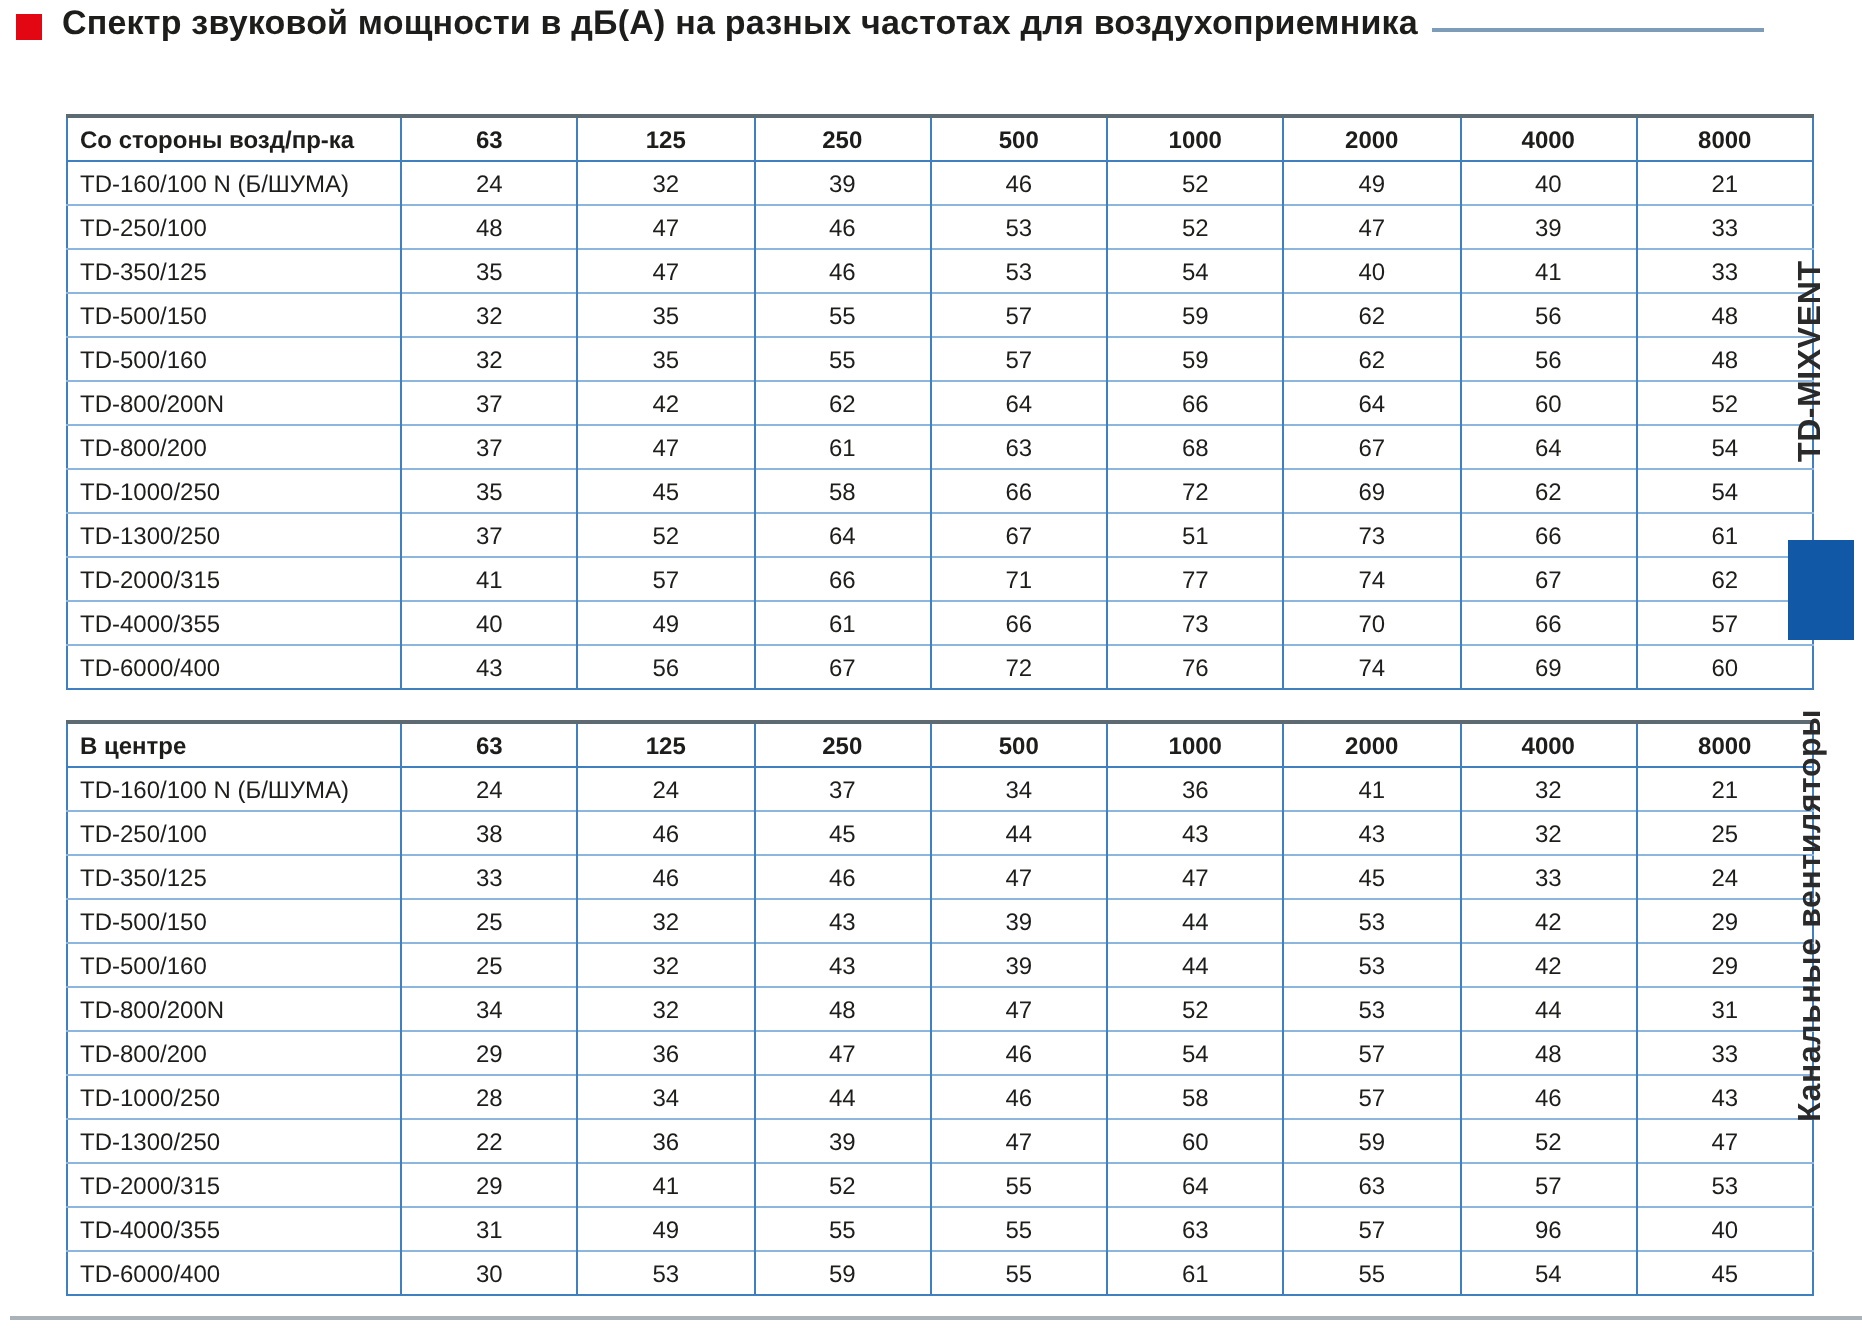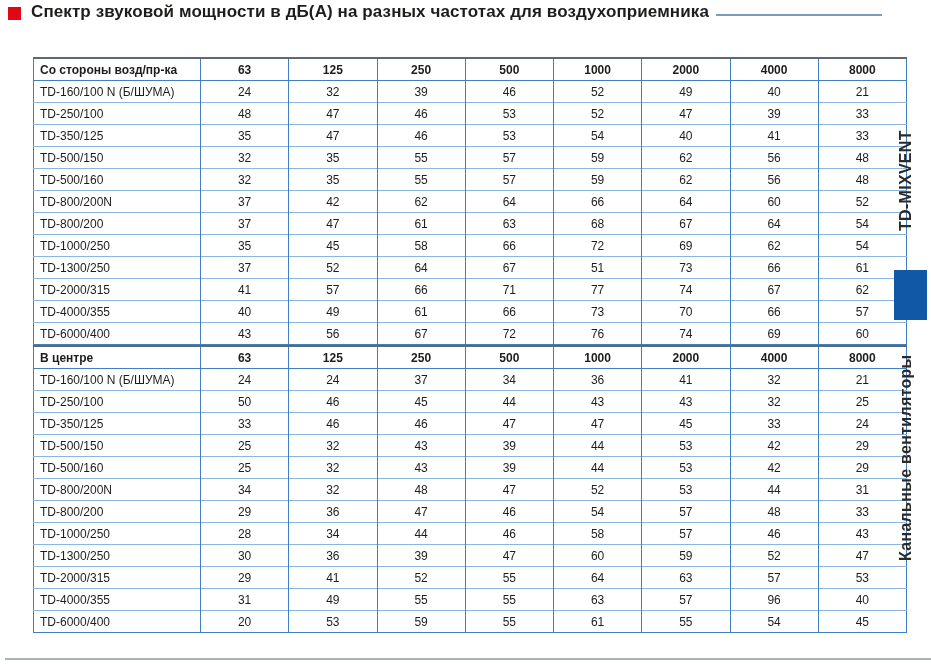--- a/index.html
+++ b/index.html
@@ -28,21 +28,21 @@
   }
 
   
   table.noise {
     position: absolute; left: 5px;
     width: 874px; height: 256px;
     border-collapse: collapse; table-layout: fixed;
     font-size: 12px; color: #1d1d1b; margin-left: 28px;
   }
   table.noise.t0 { top: 57px; }
-  table.noise.t1 { top: 345px; }
+  table.noise.t1 { top: 360px; }
   table.noise { border: 1px solid #4080c0; border-top: 2px solid #5e6a72; }
   table.noise th, table.noise td {
     border-left: 1px solid #4080c0;
     padding: 0; height: 21px; vertical-align: middle;
     text-align: center; font-weight: normal;
     overflow: hidden; white-space: nowrap;
   }
   table.noise col.c-model { width: 167px; }
   table.noise th:first-child, table.noise td:first-child {
     text-align: left; padding-left: 6px; border-left: none;
@@ -274,21 +274,21 @@
           <td>24</td>
           <td>37</td>
           <td>34</td>
           <td>36</td>
           <td>41</td>
           <td>32</td>
           <td>21</td>
         </tr>
         <tr>
           <td>TD-250/100</td>
-          <td>50</td>
+          <td>38</td>
           <td>46</td>
           <td>45</td>
           <td>44</td>
           <td>43</td>
           <td>43</td>
           <td>32</td>
           <td>25</td>
         </tr>
         <tr>
           <td>TD-350/125</td>
@@ -351,21 +351,21 @@
           <td>34</td>
           <td>44</td>
           <td>46</td>
           <td>58</td>
           <td>57</td>
           <td>46</td>
           <td>43</td>
         </tr>
         <tr>
           <td>TD-1300/250</td>
-          <td>30</td>
+          <td>22</td>
           <td>36</td>
           <td>39</td>
           <td>47</td>
           <td>60</td>
           <td>59</td>
           <td>52</td>
           <td>47</td>
         </tr>
         <tr>
           <td>TD-2000/315</td>
@@ -384,21 +384,21 @@
           <td>49</td>
           <td>55</td>
           <td>55</td>
           <td>63</td>
           <td>57</td>
           <td>96</td>
           <td>40</td>
         </tr>
         <tr>
           <td>TD-6000/400</td>
-          <td>20</td>
+          <td>30</td>
           <td>53</td>
           <td>59</td>
           <td>55</td>
           <td>61</td>
           <td>55</td>
           <td>54</td>
           <td>45</td>
         </tr>
       </tbody>
     </table>

